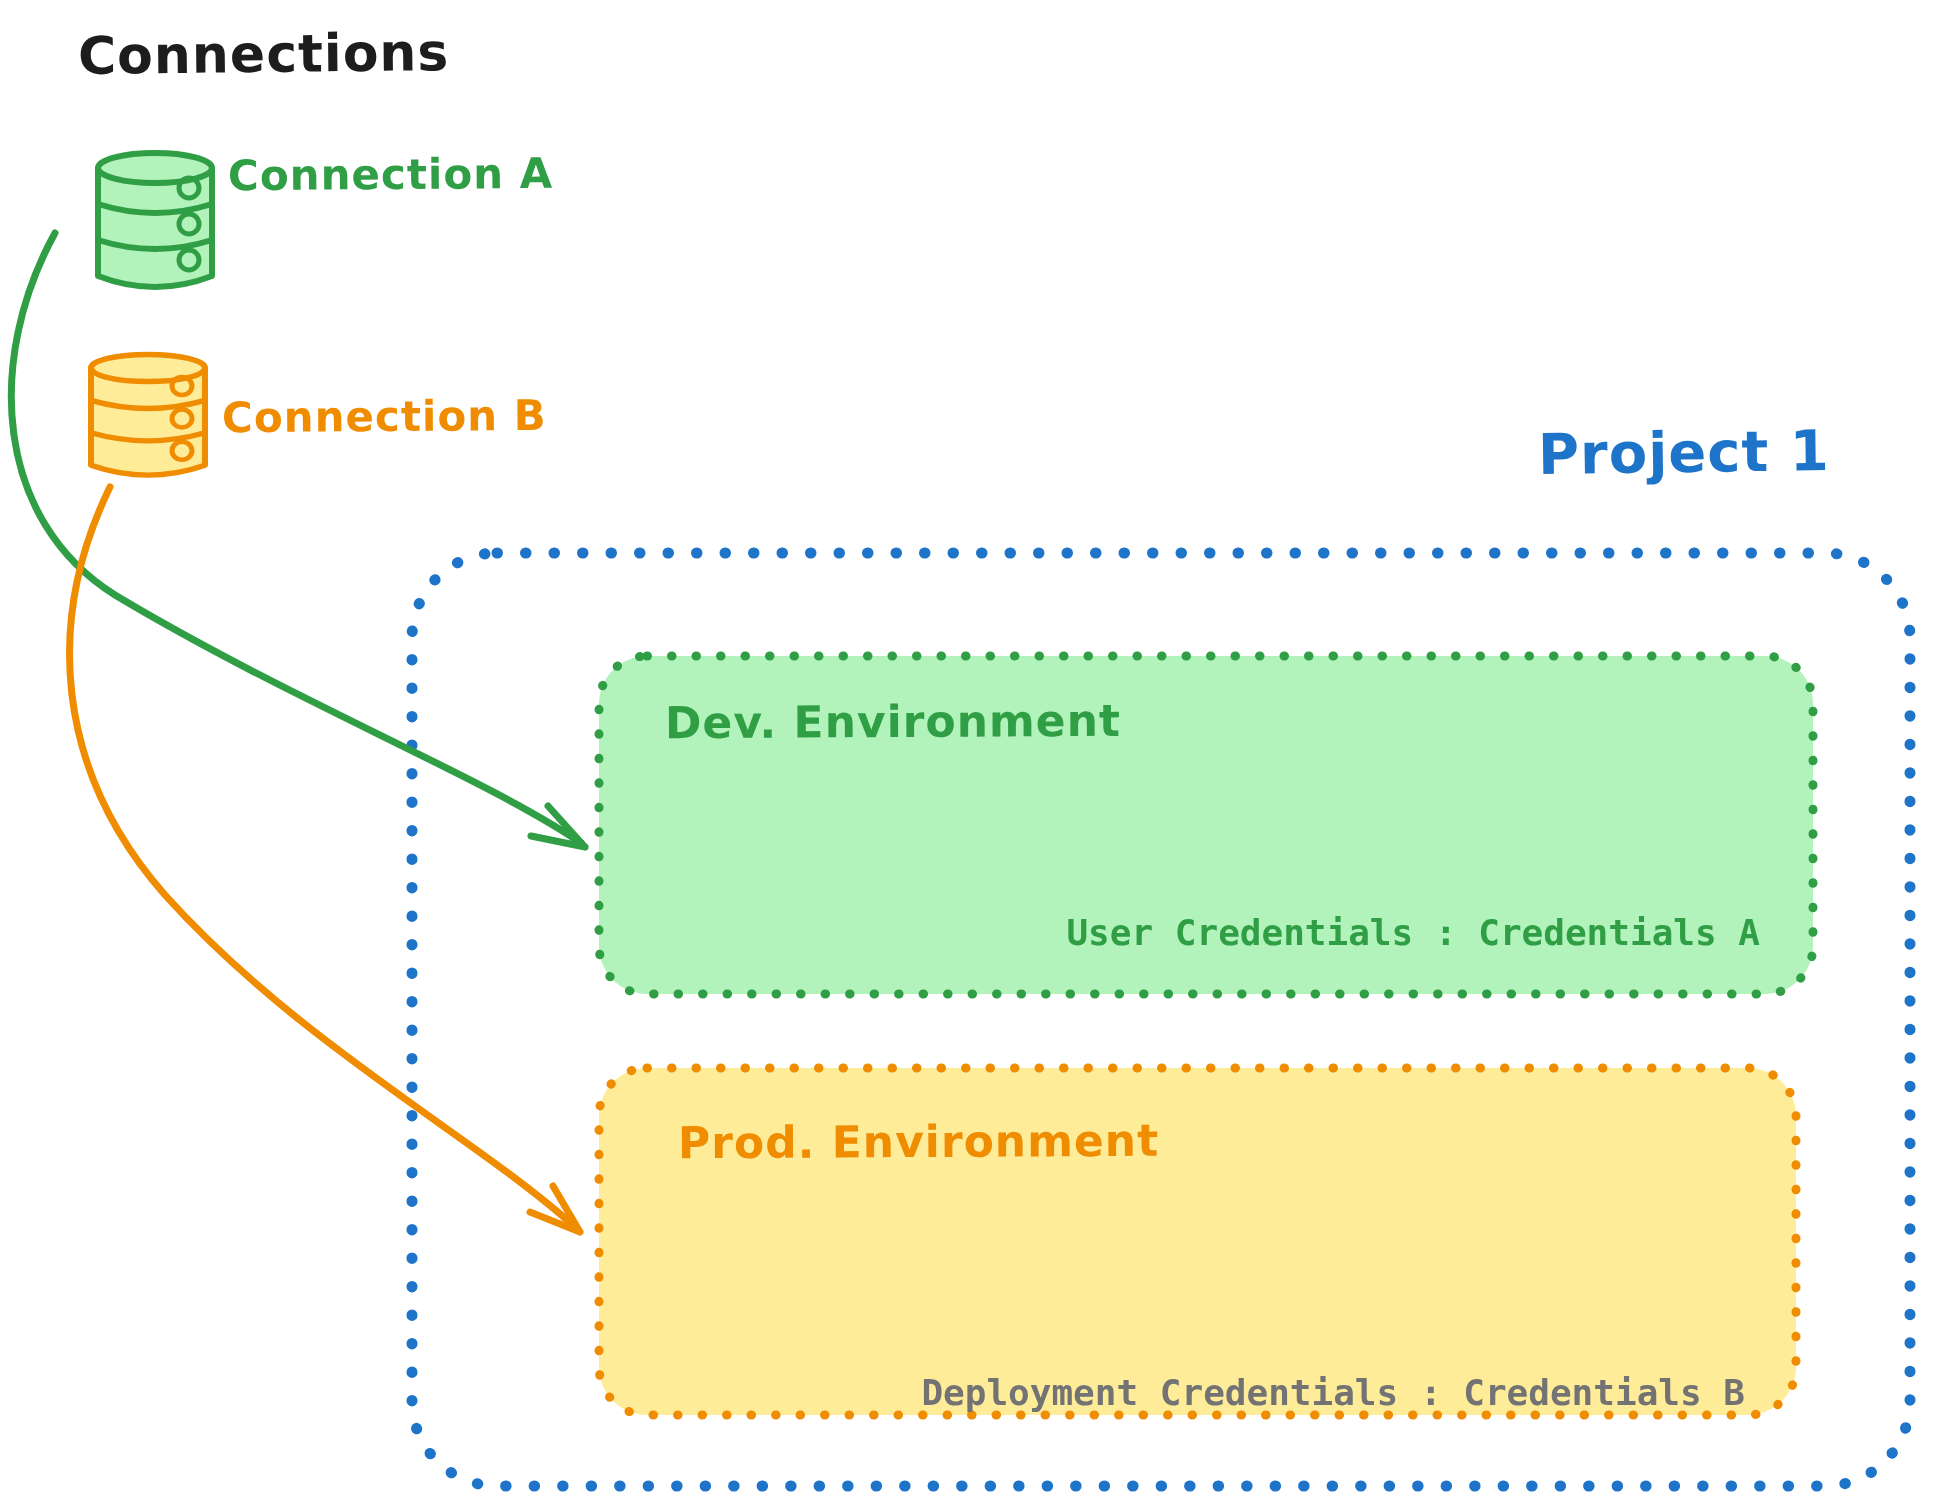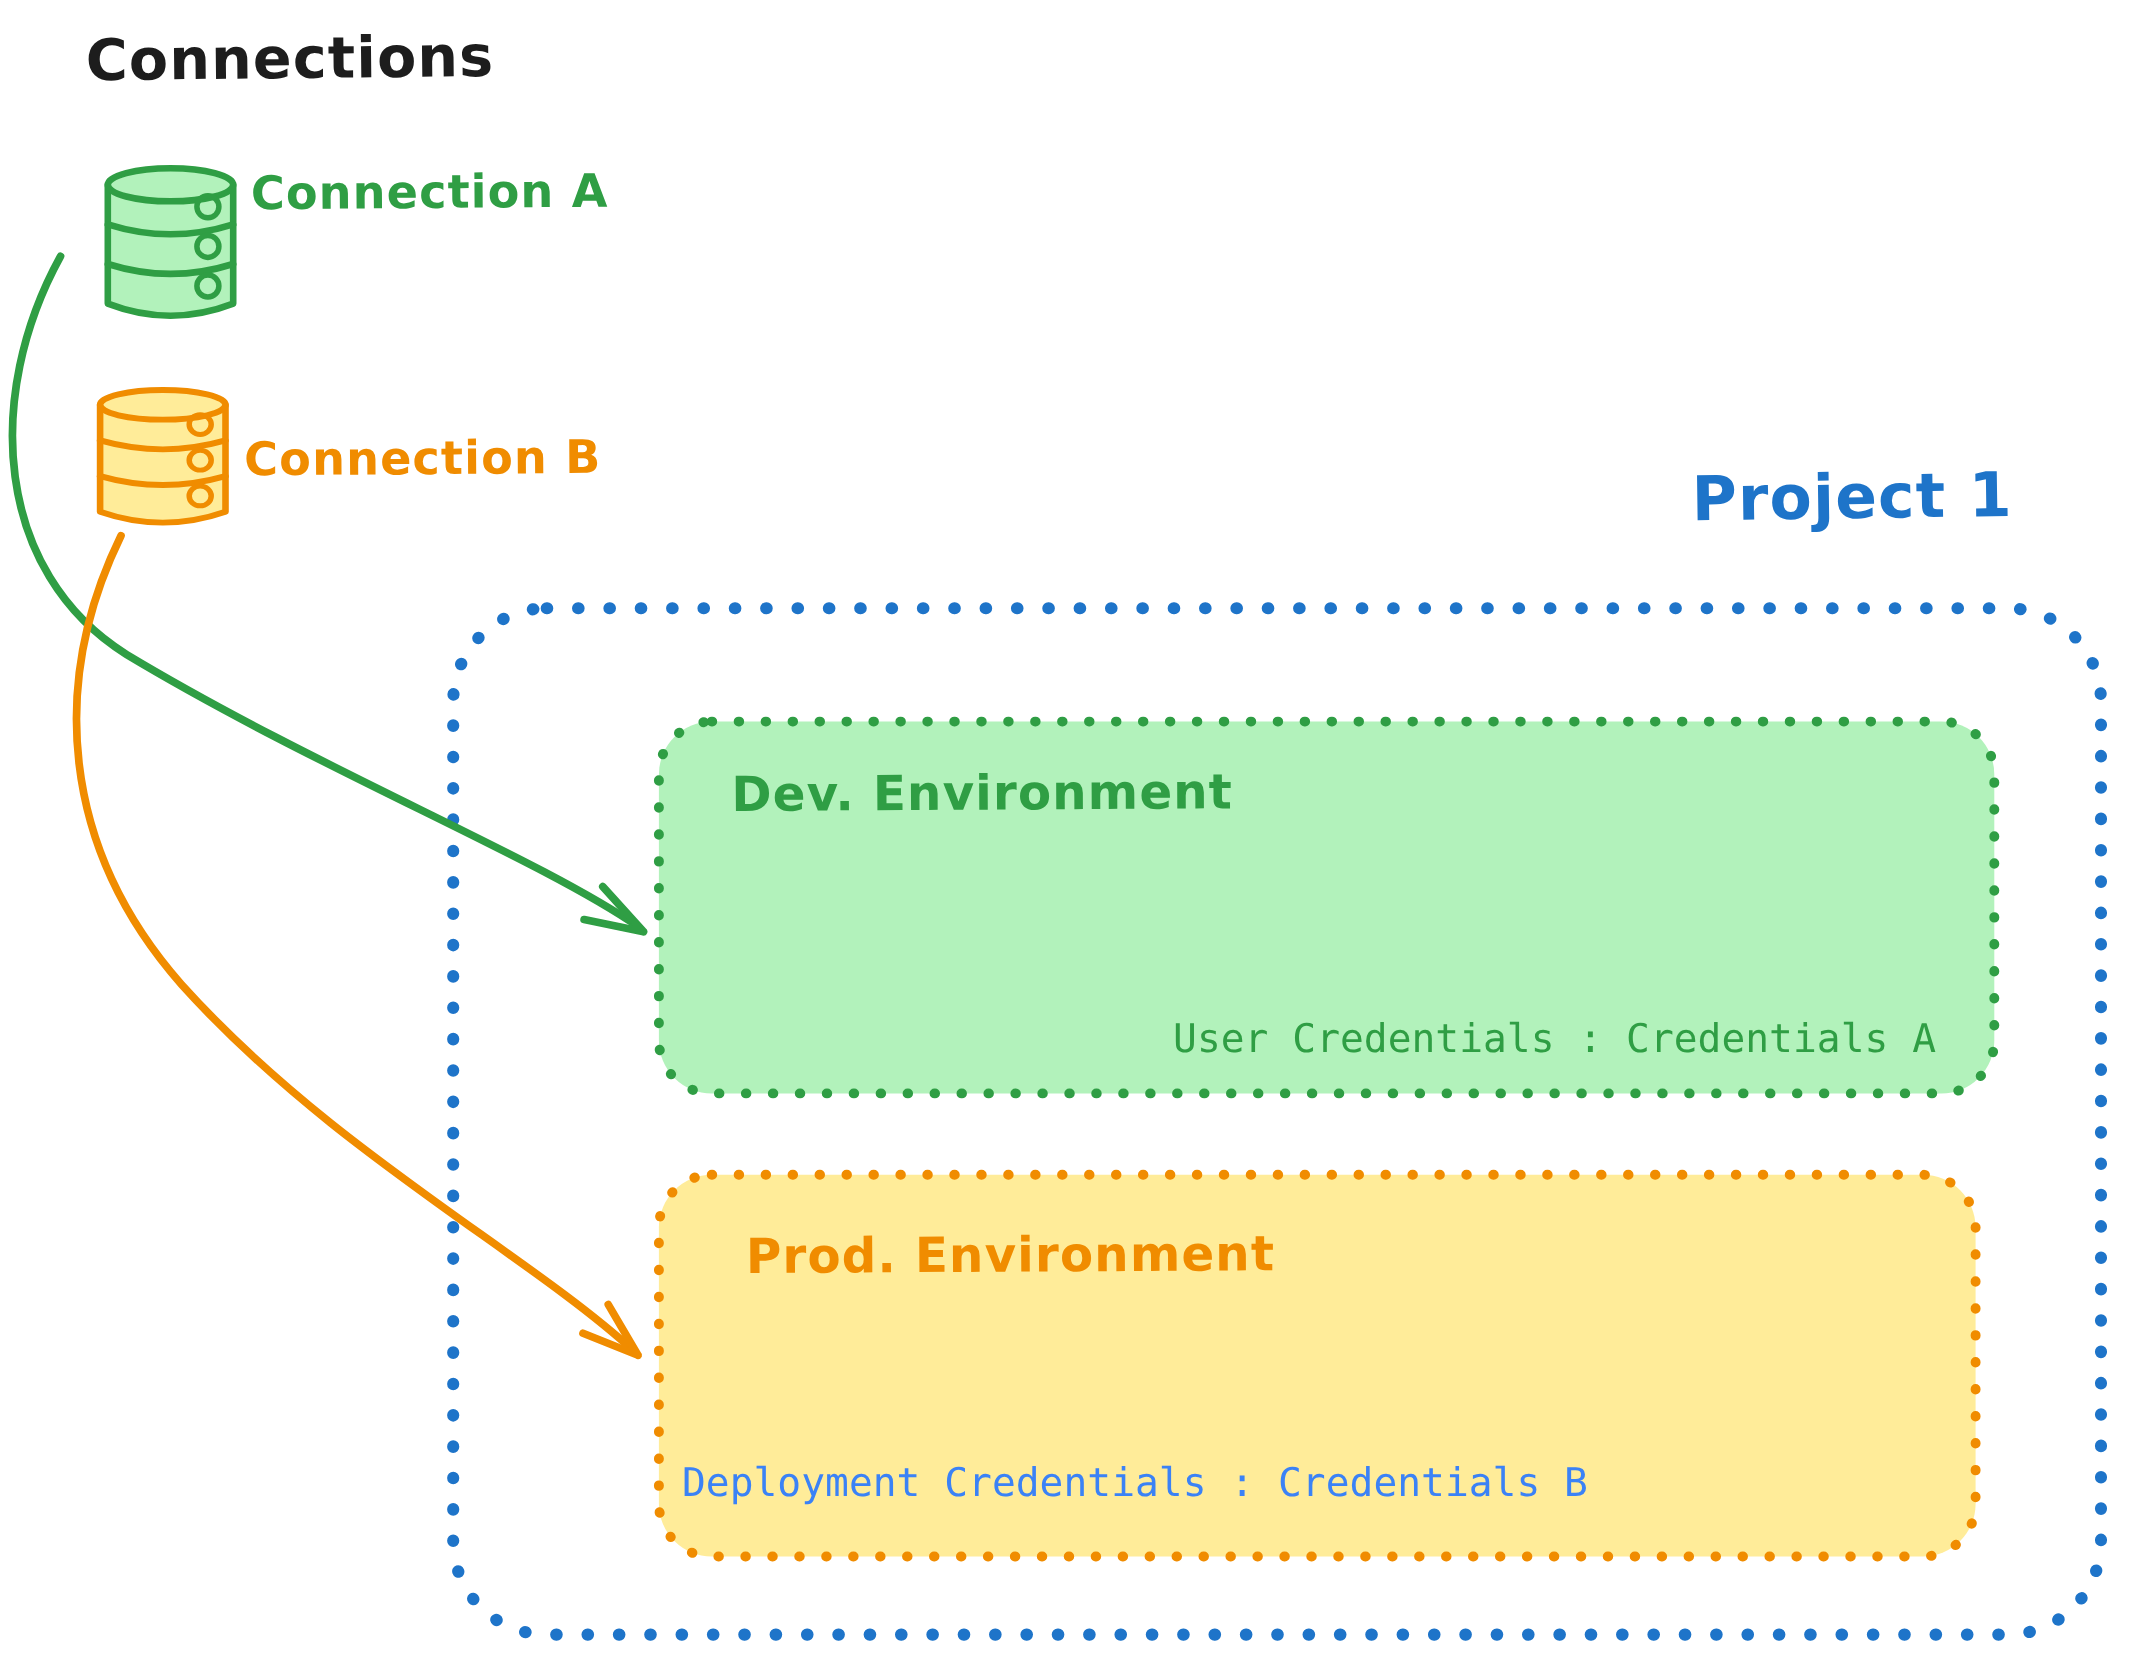--- a/index.html
+++ b/index.html
@@ -7,29 +7,29 @@
     width:1948px;height:1506px;
     background:#ffffff;
     font-family:"DejaVu Sans", sans-serif;
     position:relative;
     overflow:hidden;
   }
   .stage{position:absolute;inset:0;width:1796px;height:1506px;}
   svg.canvas{position:absolute;left:0;top:0;}
   .txt{position:absolute;white-space:nowrap;}
   .hand{font-family:"DejaVu Sans", sans-serif;font-weight:700;letter-spacing:1px;}
-  .mono{font-family:"DejaVu Sans Mono", monospace;font-weight:400;margin-top:12px;}
+  .mono{font-family:"DejaVu Sans Mono", monospace;font-weight:700;}
   .title{left:78px;top:24px;font-size:52px;color:#1d1d1d;transform:rotate(-0.6deg);}
   .conn-a-label{left:228px;top:150px;font-size:42px;color:#2f9e44;transform:rotate(-0.4deg);}
   .conn-b-label{left:222px;top:392px;font-size:42px;color:#f08c00;transform:rotate(-0.4deg);}
   .project-label{left:1538px;top:420px;font-size:56px;color:#1e74c9;transform:rotate(-0.8deg);}
   .dev-label{left:665px;top:696px;font-size:44px;color:#2f9e44;transform:rotate(-0.3deg);}
   .prod-label{left:678px;top:1116px;font-size:44px;color:#f08c00;transform:rotate(-0.3deg);}
   .dev-cred{left:620px;top:912px;width:1140px;text-align:right;font-size:36px;color:#2f9e44;}
-  .prod-cred{left:620px;top:1316px;width:1125px;font-size:36px;color:#3b82f6;}
+  .prod-cred{left:620px;top:1372px;width:1125px;text-align:right;font-size:36px;color:#737373;}
 </style>
 </head>
 <body>
 
 <div class="stage">
 
   <svg class="canvas" width="1948" height="1506" viewBox="0 0 1948 1506">
 
     <rect x="412" y="553" width="1498" height="933" rx="85" ry="85" fill="none" stroke="#1e74c9" stroke-width="11" stroke-dasharray="0.5 28" stroke-linecap="round"></rect>
 

